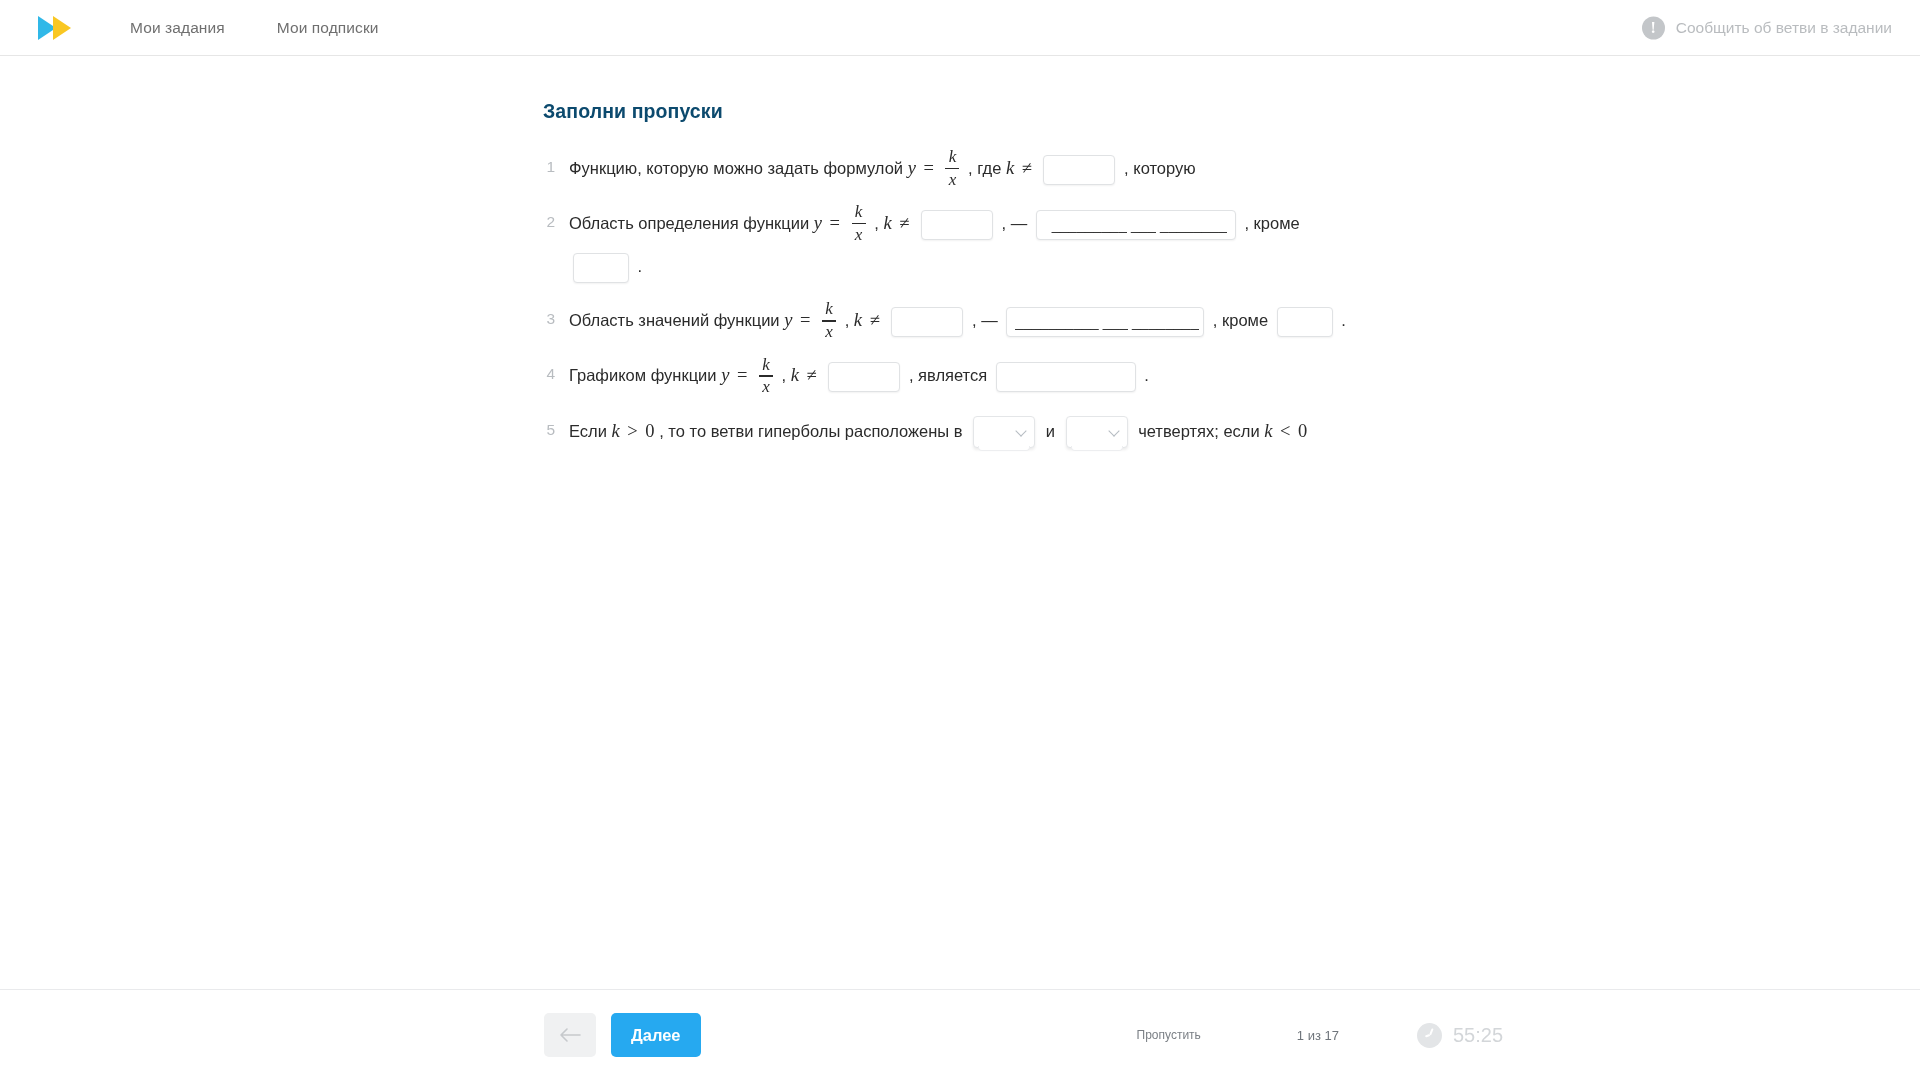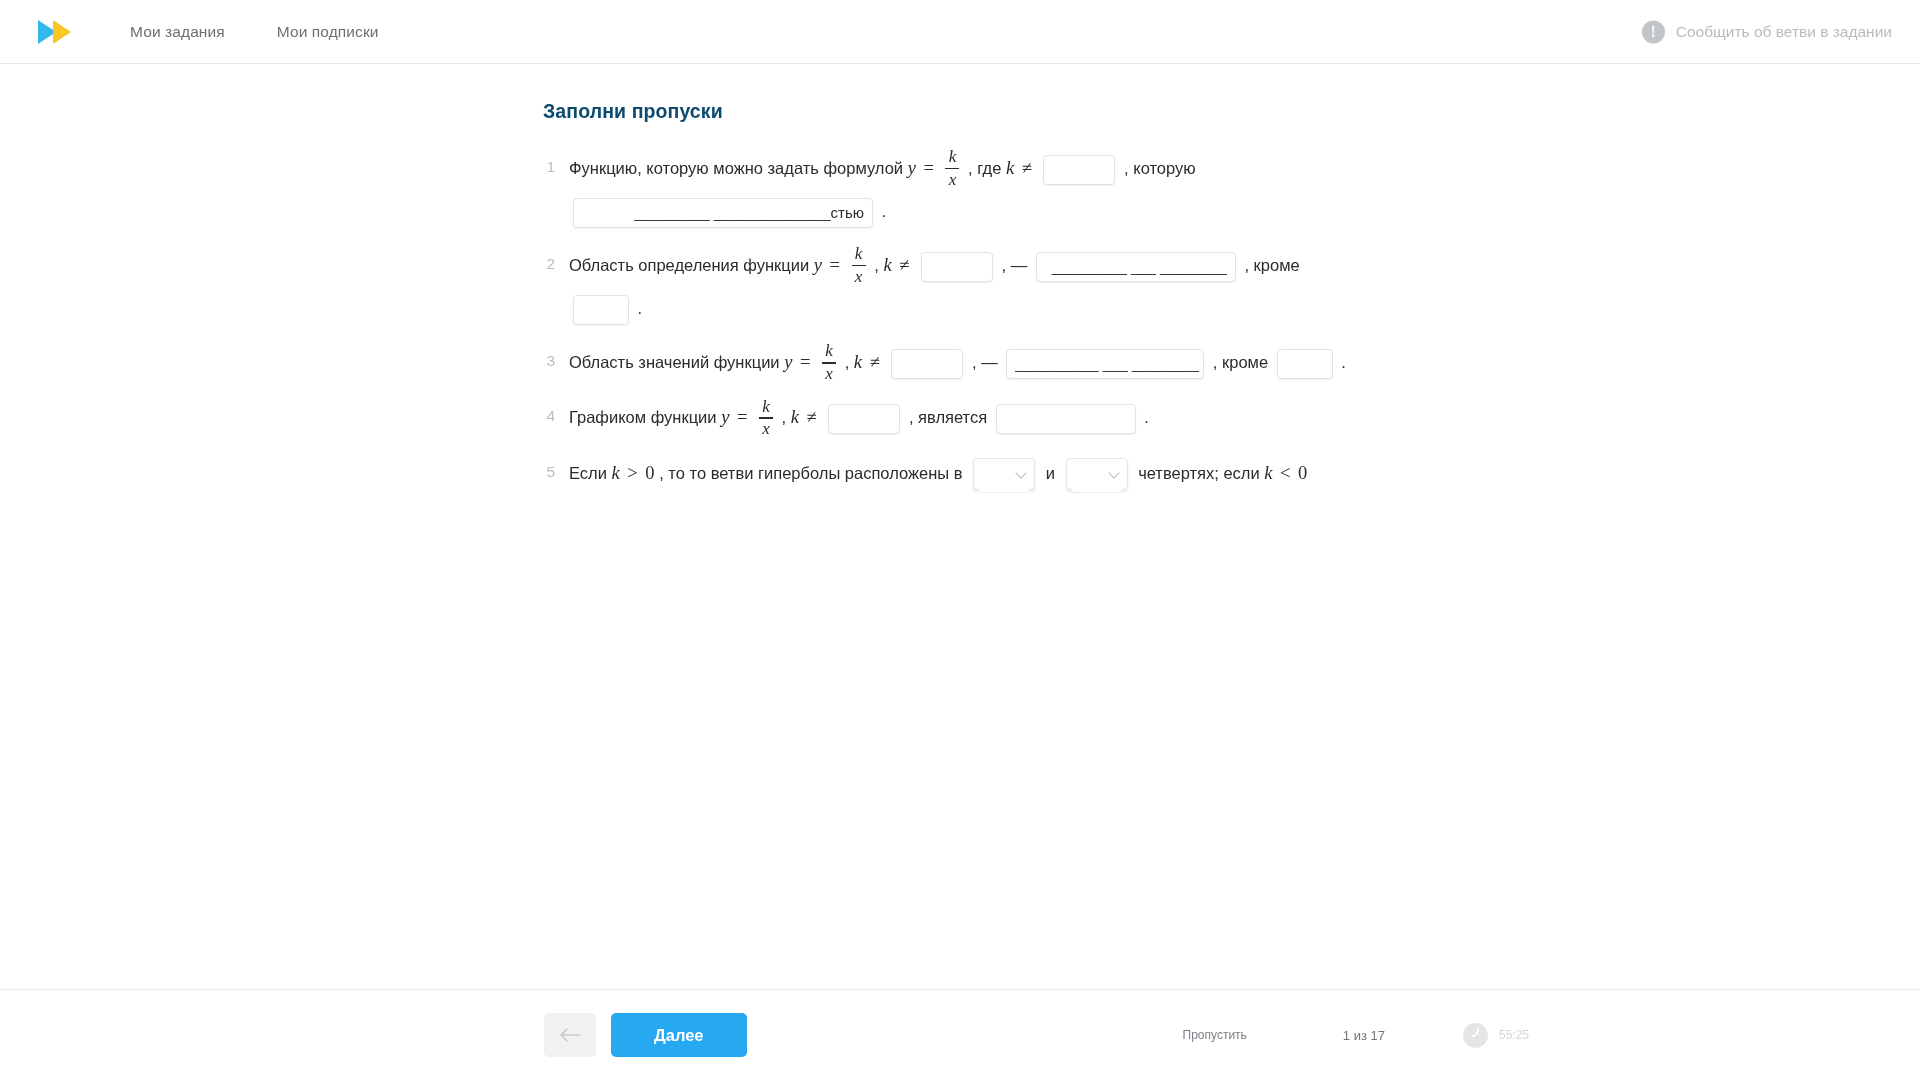--- a/index.html
+++ b/index.html
@@ -8,21 +8,21 @@
     margin: 0; padding: 0;
     width: 1920px; height: 1080px;
     background: #ffffff;
     font-family: "Liberation Sans", "DejaVu Sans", sans-serif;
     overflow: hidden;
   }
 
   
   .header {
     position: absolute; top: 0; left: 0;
-    width: 1920px; height: 64px;
+    width: 1920px; height: 56px;
     background: #ffffff;
     border-bottom: 1px solid #e6e6e6;
     display: flex; align-items: center;
   }
   .logo {
     margin-left: 34px;
     width: 44px; height: 30px;
     display: flex; align-items: center; gap: 1px;
   }
   .logo svg { display: block; }
@@ -145,21 +145,21 @@
   .btn-back {
     margin-left: 544px;
     width: 52px; height: 44px; border-radius: 5px;
     background: #f0f1f2; border: none;
     display: flex; align-items: center; justify-content: center;
     cursor: pointer;
   }
   .btn-back svg { display: block; }
   .btn-next {
     margin-left: 15px;
-    height: 44px; padding: 0 43px; border-radius: 5px;
+    height: 44px; padding: 0 20px; border-radius: 5px;
     background: #26a9f0; border: none; color: #ffffff;
     font-size: 16.5px; font-weight: bold; cursor: pointer;
     font-family: "Liberation Sans", sans-serif;
     display: flex; align-items: center; justify-content: center;
   }
   .f-skip {
     margin-left: 436px; font-size: 12px; color: #7a7f85; cursor: pointer; text-align: center;
   }
   .f-count {
     margin-left: 96px; font-size: 13px; color: #6f757b; white-space: nowrap;
@@ -174,21 +174,21 @@
   .clock::before {
     content:""; position:absolute; left:50%; top:50%; width:1.8px; height:7px;
     background:#ffffff; transform-origin: bottom center; transform: translate(-50%,-100%) rotate(22deg);
     border-radius: 1px;
   }
   .clock::after {
     content:""; position:absolute; left:50%; top:50%; width:1.8px; height:5px;
     background:#ffffff; transform-origin: bottom center; transform: translate(-50%,-100%) rotate(-110deg);
     border-radius: 1px;
   }
-  .f-time { font-size: 12px; color: #d3d6d9; }
+  .f-time { font-size: 20px; color: #d3d6d9; }
 </style>
 </head>
 <body>
 
 <div class="header">
 
   <div class="logo">
     <svg width="44" height="30" viewBox="0 0 44 30">
       <path d="M4 3 L22 15 L4 27 Z" fill="#30b8e8"></path>
       <path d="M19 3 L37 15 L19 27 Z" fill="#f9c723"></path>
@@ -222,24 +222,20 @@
           <span class="frac">
             <span class="num">k</span>
             <span class="bar"></span>
             <span class="den">x</span>
           </span>
           <span>, где</span>
           <span class="m">k</span>
           <span class="mop">≠</span>
           <span class="blank med"></span>
           <span>, которую</span>
-          <span class="lineblock">
-            <span class="blank longline rightfill">_________ ______________стью</span>
-            <span>.</span>
-          </span>
         </div>
       </div>
 
       <div class="qrow">
         <div class="qnum">2</div>
         <div class="qbody">
           <span>Область определения функции</span>
           <span class="m">y</span>
           <span class="mop">=</span>
           <span class="frac">

